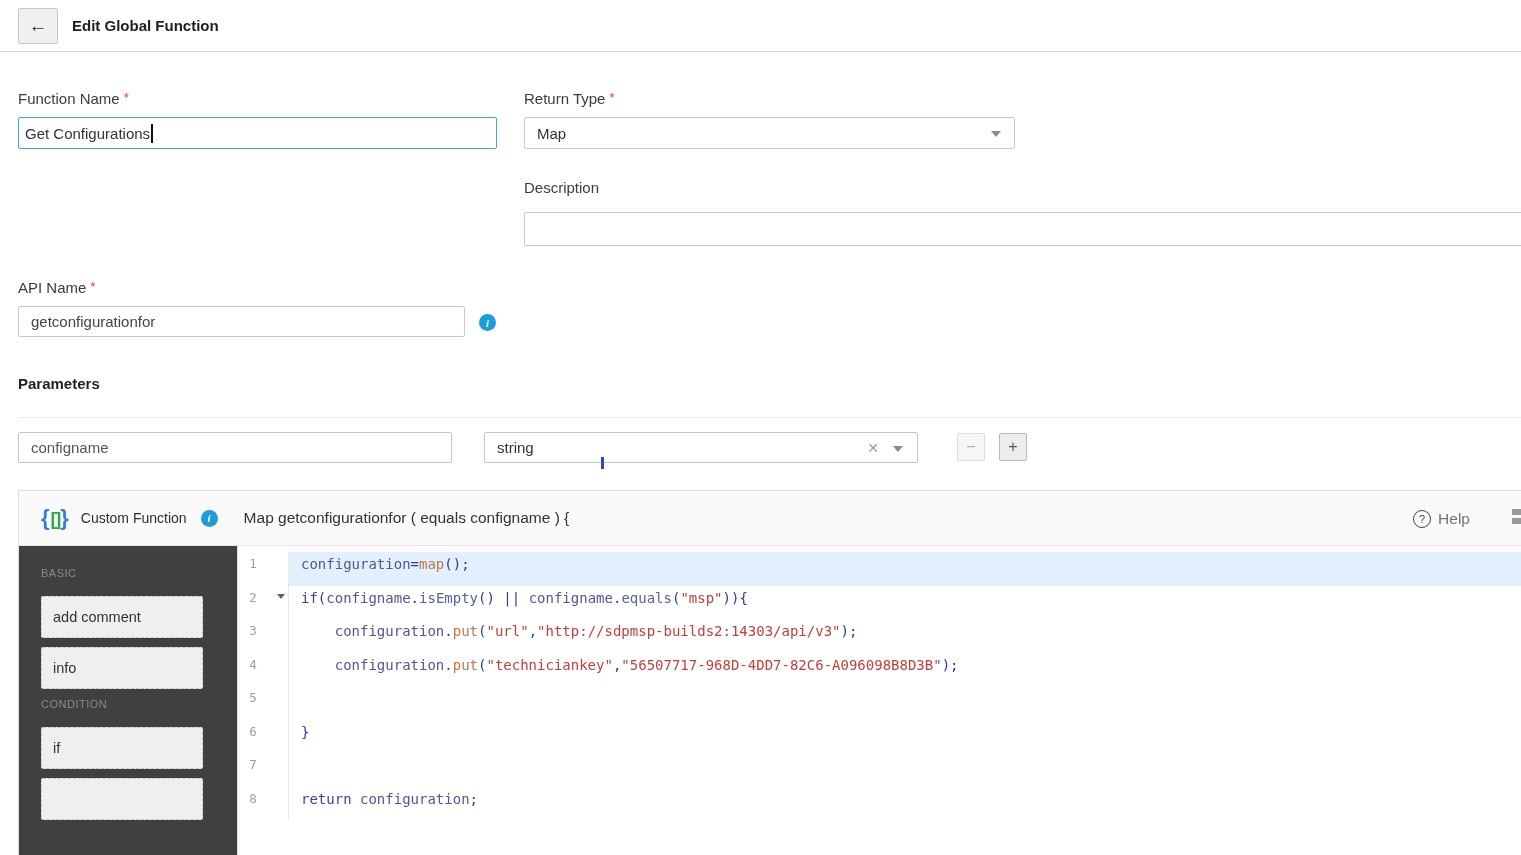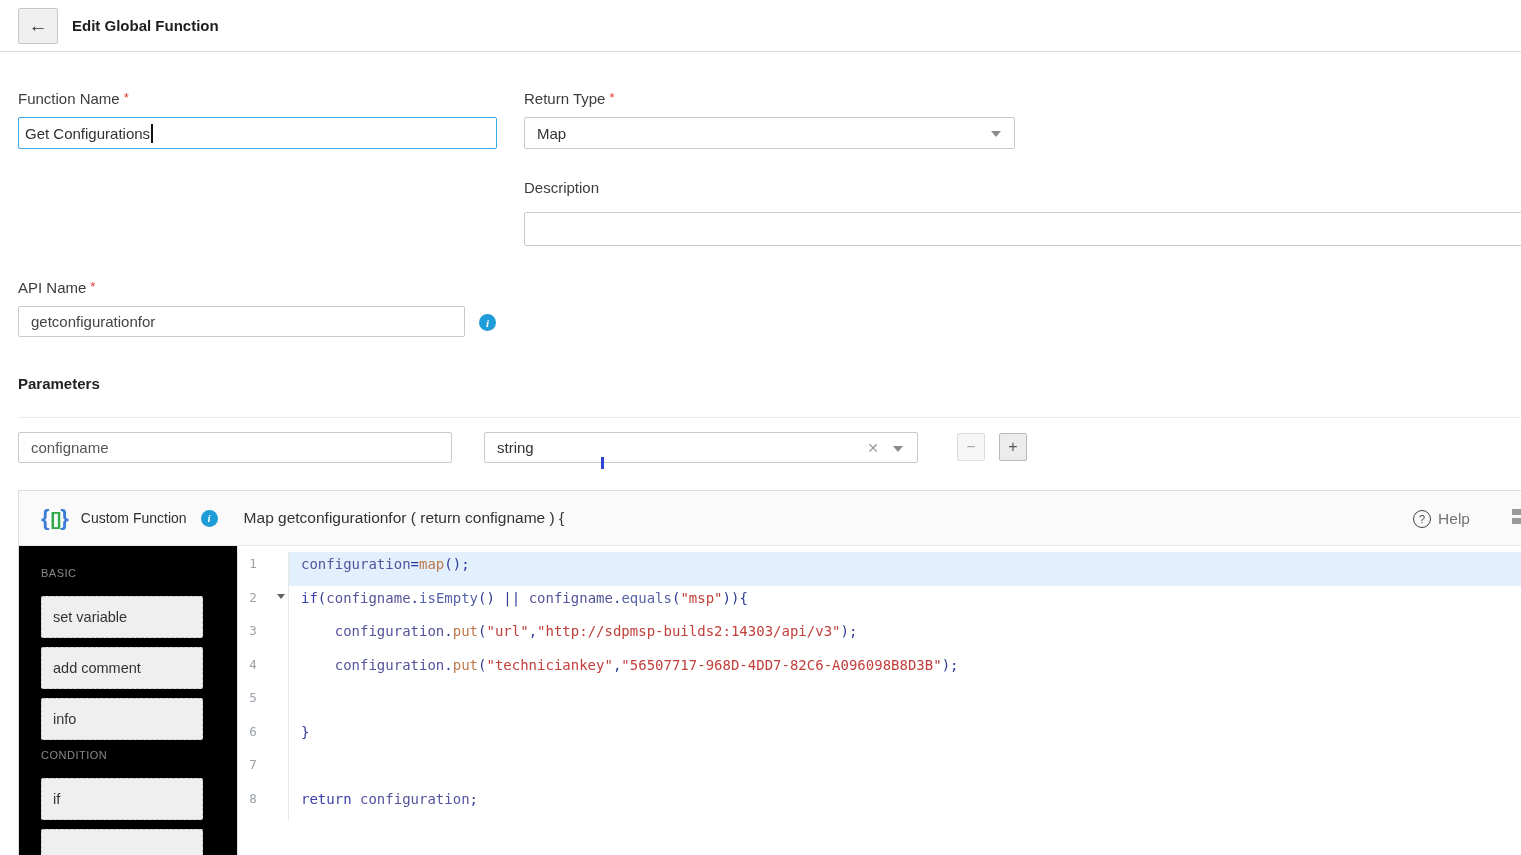--- a/index.html
+++ b/index.html
@@ -44,21 +44,21 @@
   .panel-header .info-badge { position:static; margin-left:14px; }
   .cf-signature { margin-left:26px; font-size:15.5px; color:#333; }
   .help-link { position:absolute; right:51px; top:0; height:55px; display:flex; align-items:center; cursor:pointer; }
   .help-circle { width:18px; height:18px; border:1.5px solid #444; border-radius:50%; font-size:11px; color:#444; display:flex; align-items:center; justify-content:center; }
   .help-text { margin-left:7px; font-size:15.5px; color:#737373; }
   .clipped-icon { position:absolute; right:0; top:18px; width:9px; height:20px; overflow:hidden; }
   .clipped-icon i { display:block; width:12px; height:6px; background:#9a9a9a; margin-bottom:3px; }
 
   .panel-body { display:flex; height:310px; }
   
-  .palette { width:219px; background:#000000; border-right:1px solid #e2e2e2; padding:21px 0 0 22px; overflow:hidden; }
+  .palette { width:219px; background:#404040; border-right:1px solid #e2e2e2; padding:21px 0 0 22px; overflow:hidden; }
   .pal-title { font-size:11px; letter-spacing:0.5px; color:#8a8a8a; margin-bottom:17px; }
   .pal-item { width:162px; height:42px; background:#efefef; border:1px dashed #c6c6c6; border-radius:2px; font-size:14.5px; color:#333; display:flex; align-items:center; padding-left:11px; margin-bottom:9px; cursor:grab; }
   .pal-title + .pal-title, .pal-item + .pal-title { margin-top:8px; }
 
   
   .editor { flex:1; background:#fff; padding-top:6px; font-family:"DejaVu Sans Mono", monospace; overflow:hidden; }
   .ed-row { display:flex; height:33.5px; }
   .ed-gutter { width:51px; background:#fff; border-right:1px solid #e8e8e8; display:flex; align-items:flex-start; padding-top:4px; position:relative; flex-shrink:0; }
   .ln-num { display:block; width:30px; text-align:center; font-size:12.5px; color:#9aa0a6; font-family:"DejaVu Sans Mono", monospace; }
   .fold-arrow { position:absolute; right:3px; top:8px; width:0; height:0; border-left:4px solid transparent; border-right:4px solid transparent; border-top:5px solid #5f6368; cursor:pointer; }
@@ -123,34 +123,33 @@
 
 <div class="panel">
   <div class="panel-header">
     <span class="cf-icon">
         <span class="brace">{</span>
         <span class="bracket">[]</span>
         <span class="brace">}</span>
       </span>
     <span class="cf-title">Custom Function</span>
     <span class="info-badge">i</span>
-    <span class="cf-signature">Map getconfigurationfor ( return configname ) {</span>
+    <span class="cf-signature">Map getconfigurationfor ( equals configname ) {</span>
     <span class="help-link">
       <span class="help-circle">?</span>
       <span class="help-text">Help</span>
     </span>
     <span class="clipped-icon">
         <i></i>
         <i></i>
       </span>
   </div>
   <div class="panel-body">
     <div class="palette">
         <div class="pal-title">BASIC</div>
-        <div class="pal-item">set variable</div>
         <div class="pal-item">add comment</div>
         <div class="pal-item">info</div>
         <div class="pal-title">CONDITION</div>
         <div class="pal-item">if</div>
         <div class="pal-item partial"></div>
       </div>
     <div class="editor">
         <div class="ed-row active">
           <div class="ed-gutter">
             <span class="ln-num">1</span>

